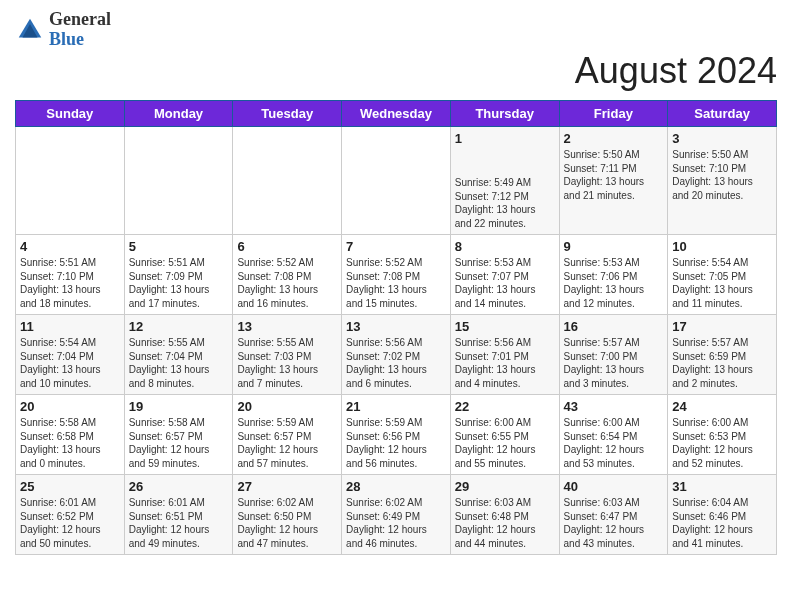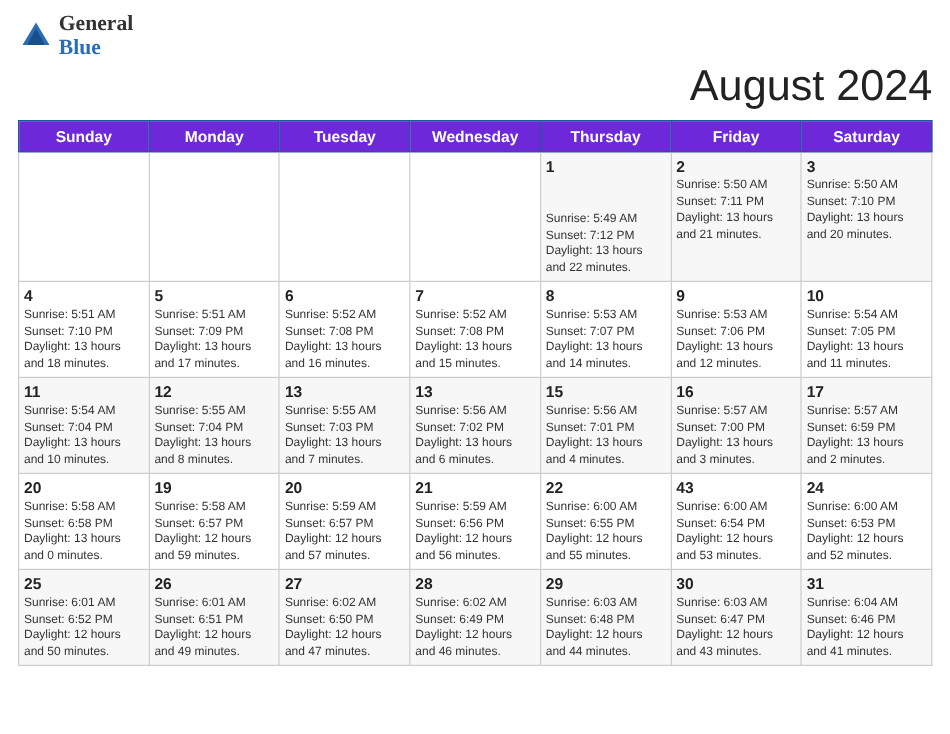--- a/index.html
+++ b/index.html
@@ -336,21 +336,21 @@
 and 46 minutes.</div>
         </td>
         <td>
           <div class="day-number">29</div>
           <div class="day-info" style="white-space: pre-line;">Sunrise: 6:03 AM
 Sunset: 6:48 PM
 Daylight: 12 hours
 and 44 minutes.</div>
         </td>
         <td>
-          <div class="day-number">30</div>
+          <div class="day-number">40</div>
           <div class="day-info" style="white-space: pre-line;">Sunrise: 6:03 AM
 Sunset: 6:47 PM
 Daylight: 12 hours
 and 43 minutes.</div>
         </td>
         <td>
           <div class="day-number">31</div>
           <div class="day-info" style="white-space: pre-line;">Sunrise: 6:04 AM
 Sunset: 6:46 PM
 Daylight: 12 hours

